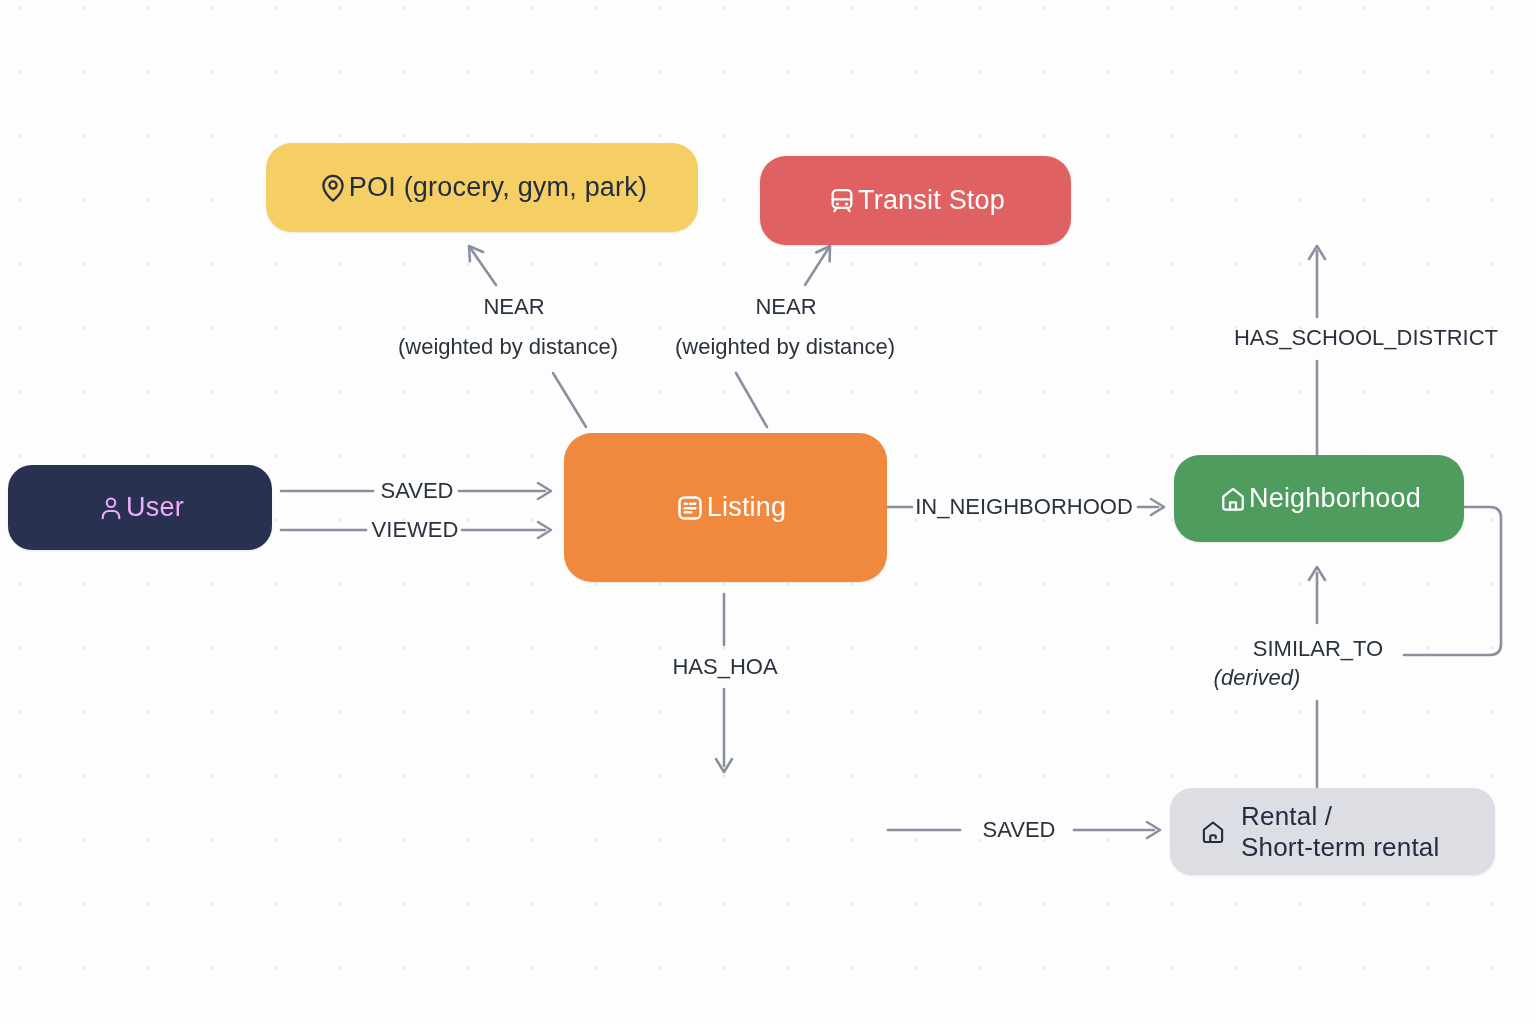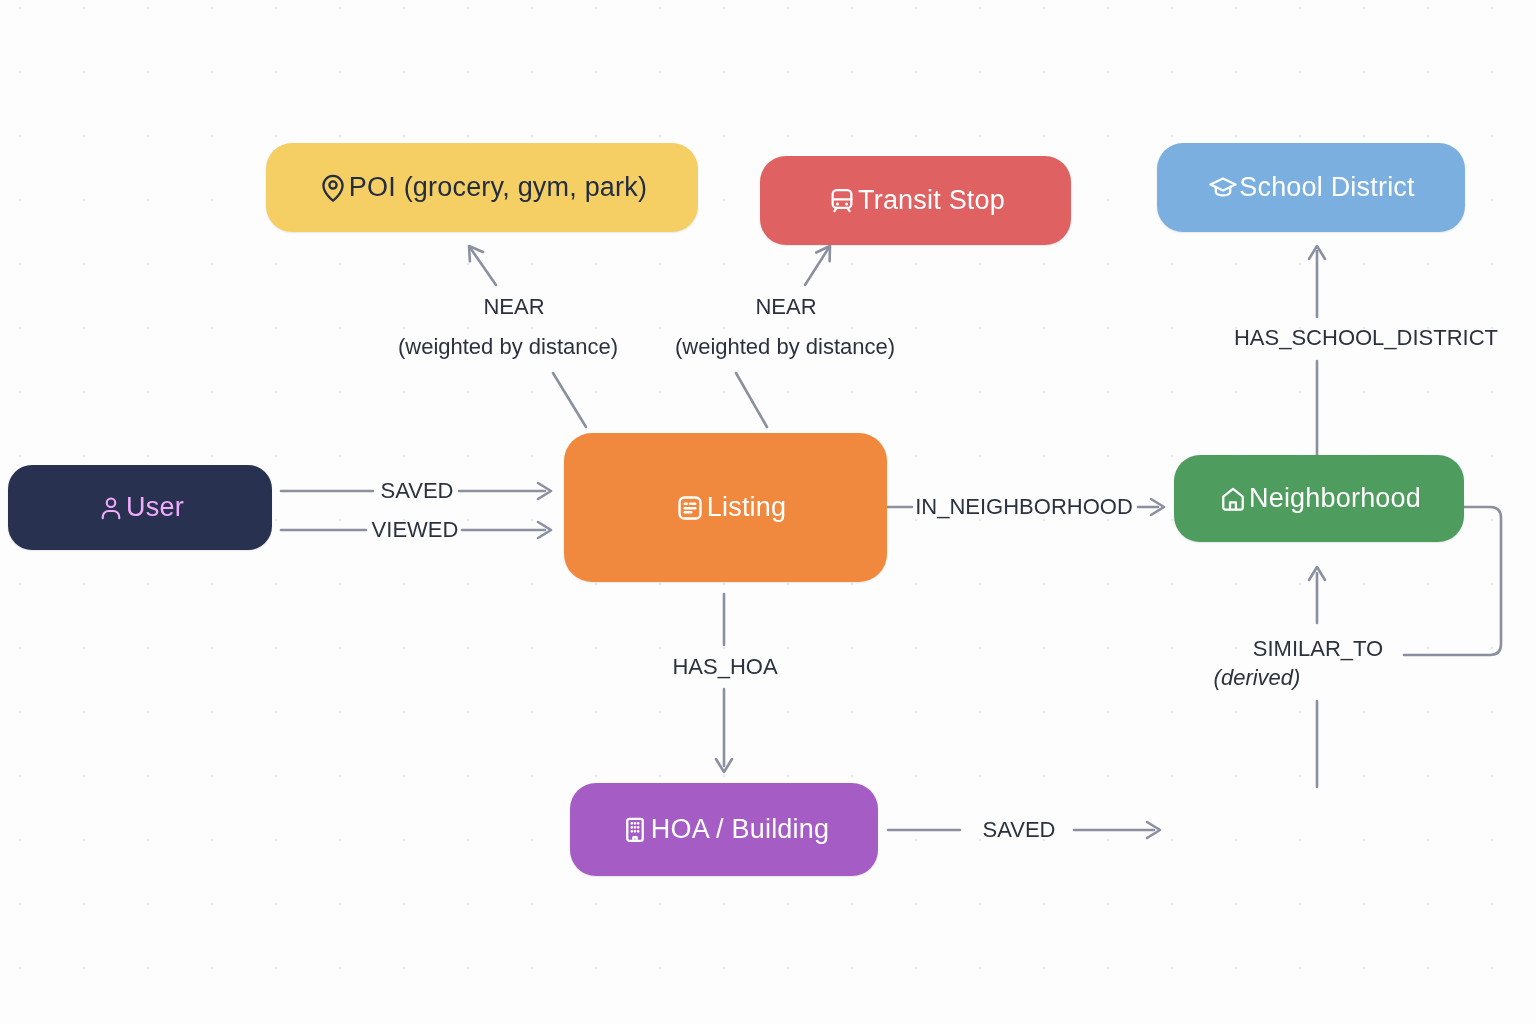--- a/index.html
+++ b/index.html
@@ -116,29 +116,20 @@
       <svg width="32" height="32" viewBox="0 0 24 24" fill="none" stroke="currentColor" stroke-width="1.7" stroke-linecap="round" stroke-linejoin="round">
         <rect x="5" y="3.8" width="14" height="13.4" rx="3"></rect>
         <path d="M5 10.8h14"></path>
         <path d="M8.6 14.2h.01M15.4 14.2h.01" stroke-width="2.3"></path>
         <path d="M8 17.2 6.3 19.6M16 17.2 17.7 19.6"></path>
       </svg>
     </span>
     <span>Transit Stop</span>
   </div>
 
-  <div class="node n-school">
-    <span class="icon">
-      <svg width="32" height="32" viewBox="0 0 24 24" fill="none" stroke="currentColor" stroke-width="1.7" stroke-linecap="round" stroke-linejoin="round">
-        <path d="M2.6 9.3 12 4.8l9.4 4.5L12 13.8 2.6 9.3z"></path>
-        <path d="M6.6 11.2v3.9c0 1.3 2.4 2.5 5.4 2.5s5.4-1.2 5.4-2.5v-3.9"></path>
-      </svg>
-    </span>
-    <span>School District</span>
-  </div>
 
   <div class="node n-user">
     <span class="icon">
       <svg width="30" height="30" viewBox="0 0 24 24" fill="none" stroke="currentColor" stroke-width="1.7" stroke-linecap="round" stroke-linejoin="round">
         <circle cx="12" cy="7.8" r="3.4"></circle>
         <path d="M5.4 20.2v-1.1c0-2.6 2.1-4.7 4.7-4.7h3.8c2.6 0 4.7 2.1 4.7 4.7v1.1"></path>
       </svg>
     </span>
     <span>User</span>
   </div>
@@ -159,31 +150,30 @@
   <div class="node n-neighborhood">
     <span class="icon">
       <svg width="32" height="32" viewBox="0 0 24 24" fill="none" stroke="currentColor" stroke-width="1.7" stroke-linecap="round" stroke-linejoin="round">
         <path d="M4.7 10.2 12 4.4l7.3 5.8v8.2c0 .9-.7 1.6-1.6 1.6H6.3c-.9 0-1.6-.7-1.6-1.6v-8.2z"></path>
         <path d="M9.8 20v-5.4h4.4V20"></path>
       </svg>
     </span>
     <span>Neighborhood</span>
   </div>
 
-  <div class="node n-hoa">
+
+  <div class="node n-rental">
     <span class="icon">
-      <svg width="32" height="32" viewBox="0 0 24 24" fill="none" stroke="currentColor" stroke-width="1.7" stroke-linecap="round" stroke-linejoin="round">
-        <rect x="6.2" y="3.6" width="11.6" height="16.6" rx="1.6"></rect>
-        <path d="M9.6 7h.01M12 7h.01M14.4 7h.01M9.6 10h.01M12 10h.01M14.4 10h.01M9.6 13h.01M12 13h.01M14.4 13h.01" stroke-width="2"></path>
-        <path d="M10.8 20.2v-2.8h2.4v2.8"></path>
+      <svg width="30" height="30" viewBox="0 0 24 24" fill="none" stroke="currentColor" stroke-width="1.7" stroke-linecap="round" stroke-linejoin="round">
+        <path d="M4.7 10.2 12 4.4l7.3 5.8v8.2c0 .9-.7 1.6-1.6 1.6H6.3c-.9 0-1.6-.7-1.6-1.6v-8.2z"></path>
+        <path d="M9.8 20v-4.2c0-.7.5-1.2 1.2-1.2h2c.7 0 1.2.5 1.2 1.2V17"></path>
       </svg>
     </span>
-    <span>HOA / Building</span>
+    <span class="twoline"><span>Rental /</span><br><span>Short-term rental</span></span>
   </div>
-
 
   <div class="elabel" style="left:417px;top:491px;">SAVED</div>
   <div class="elabel" style="left:415px;top:530px;">VIEWED</div>
 
   <div class="elabel" style="left:514px;top:307px;">NEAR</div>
   <div class="elabel" style="left:508px;top:347px;">(weighted by distance)</div>
 
   <div class="elabel" style="left:786px;top:307px;">NEAR</div>
   <div class="elabel" style="left:785px;top:347px;">(weighted by distance)</div>
 

